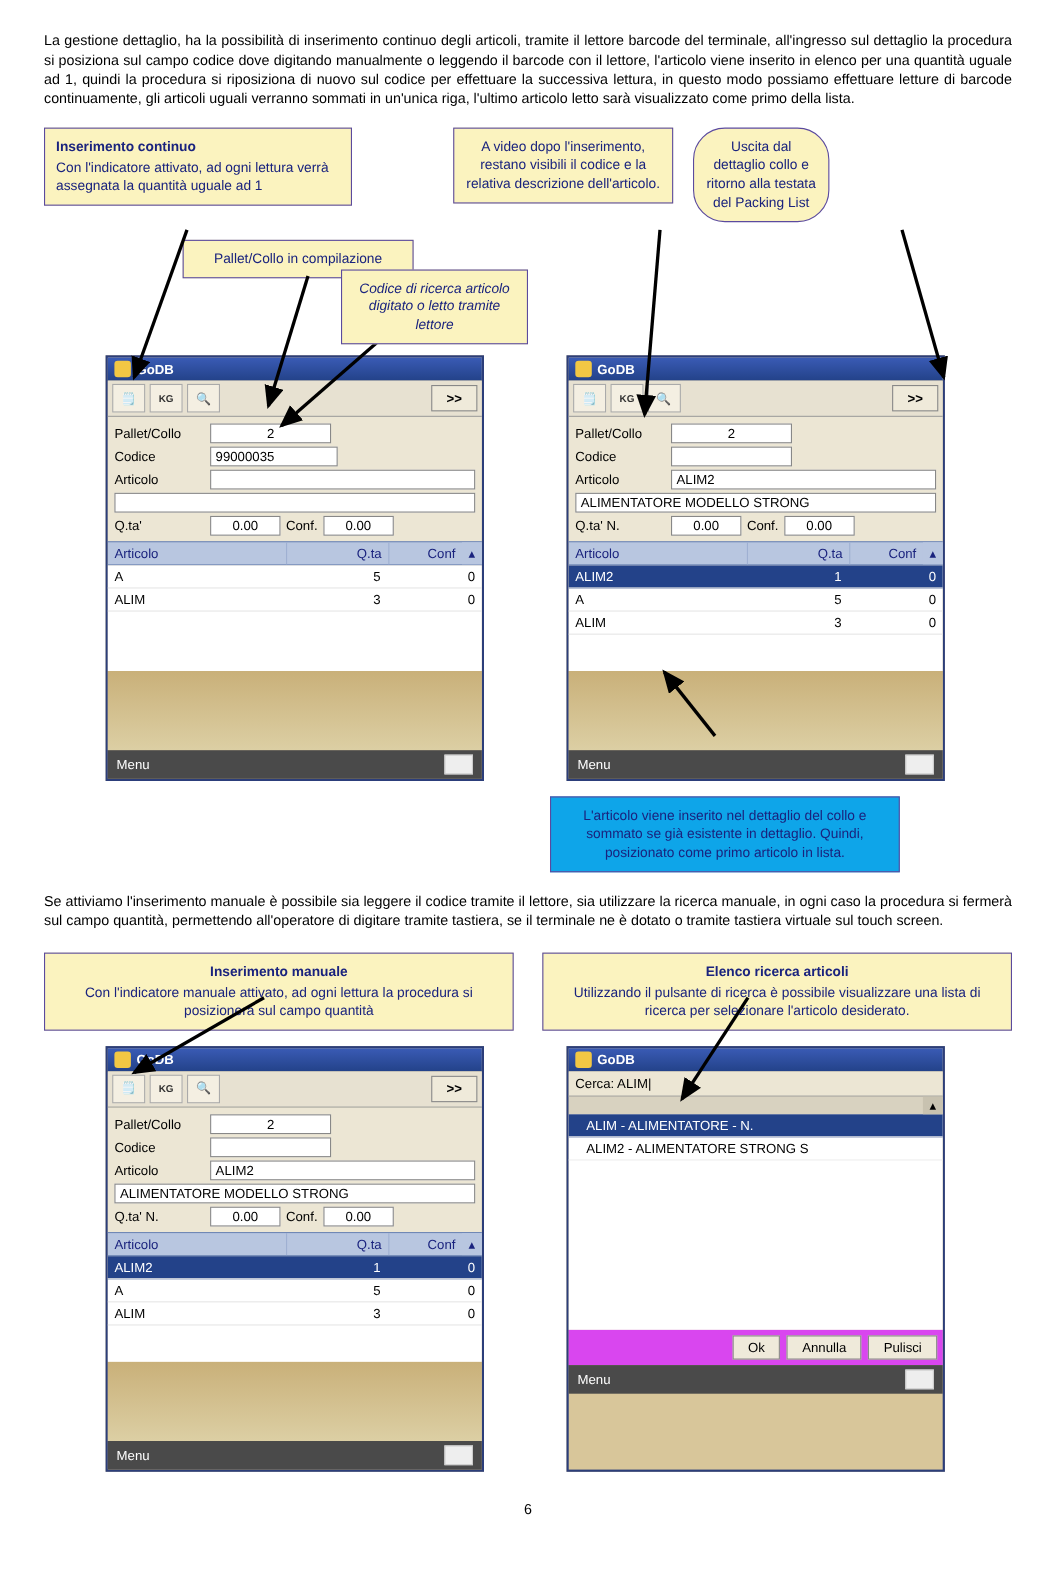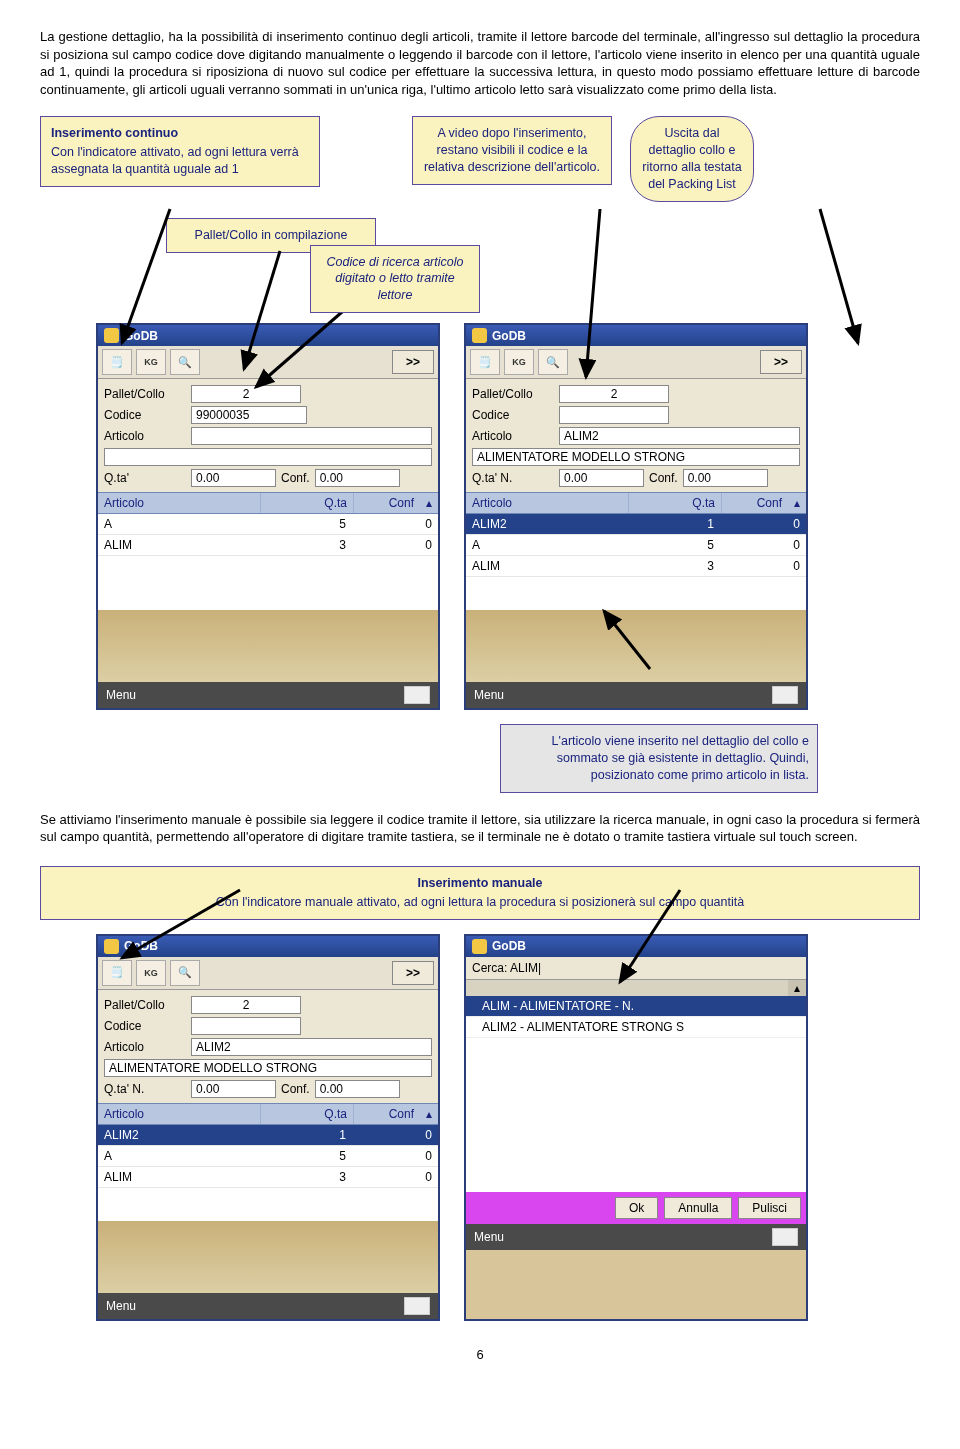--- a/index.html
+++ b/index.html
@@ -40,21 +40,21 @@
   }
   .row1-ins { width: 280px; text-align:left;}
   .row1-ins strong{text-align:left;}
   .row1-vis { width: 200px; margin-left: 74px;}
   .row1-exit{ width: 124px; border-radius: 29px;}
   .row2 { margin-left: 126px; width: 210px; margin-bottom: 0;}
   .row3 { margin-left: 270px; width: 170px; margin-top:-8px; margin-bottom:10px;font-style:italic;}
 
   .screens-row {
     display: flex;
-    gap: 24px;
+    gap: 75px;
     margin: 8px 0 14px 56px;
     position: relative;
   }
   .screen {
     width: 344px;
     border: 2px solid #2c3e7a;
     background: #d8c69a;
     font-family: Tahoma, Arial, sans-serif;
     font-size: 12px;
     color: #000;
@@ -94,21 +94,21 @@
   }
   .form-area{
     background:#ece6d4; padding:6px 6px 2px 6px;
   }
   .frow{display:flex;align-items:center;margin-bottom:3px;gap:5px;}
   .flabel{width:82px;font-size:12px;}
   .finput{
     flex:1;border:1px solid #888;background:#fff;height:18px;
     padding:1px 4px;font-size:12px;box-sizing:border-box;
   }
-  .finput.small{width:85px;flex:none;text-align:left;}
+  .finput.small{width:64px;flex:none;text-align:center;}
   .finput.center{text-align:center;}
   .desc-row .finput{width:100%;}
   .tbl-head{
     display:flex;background:#b8c6e0;border-top:1px solid #7088b5;
     border-bottom:1px solid #7088b5;font-weight:normal;color:#1a237e;
   }
   .tbl-head .c1{width:150px;padding:3px 6px;border-right:1px solid #9fb0d2;}
   .tbl-head .c2{width:80px;padding:3px 6px;text-align:right;border-right:1px solid #9fb0d2;}
   .tbl-head .c3{flex:1;padding:3px 6px;text-align:right;}
   .tbl-head .scroll{width:18px;background:#b8c6e0;display:flex;align-items:center;justify-content:center;}
@@ -121,22 +121,22 @@
   .bg-strip{
     height:72px;
     background:linear-gradient(#c9b079,#dccfa4);
   }
   .menubar{
     background:#4a4a4a;color:#fff;display:flex;align-items:center;
     padding:4px 8px;justify-content:space-between;
   }
   .kbico{width:24px;height:16px;border:1px solid #ccc;background:#eee;}
   .callout-under{
-    background:#e5e5e5;border:1px solid #5b4a9e;padding:8px;
-    text-align:right;color:#1a237e;font-size:12.5px;line-height:1.35;
+    background:#0ea5e9;border:1px solid #5b4a9e;padding:8px;
+    text-align:center;color:#1a237e;font-size:12.5px;line-height:1.35;
   }
   
   .bot-callouts{display:flex;gap:26px;margin:20px 0 14px 0;}
   .bot-callouts .callout{flex:1;text-align:center;}
   
   .search-bar{background:#ece6d4;padding:4px 6px;border-bottom:1px solid #999;}
   .list-body{background:#fff;min-height:196px;}
   .lrow{padding:3px 16px;border-bottom:1px solid #eee;}
   .lrow.sel{background:#234289;color:#fff;}
   .btnrow{display:flex;gap:6px;justify-content:flex-end;padding:5px;background:#d946ef;}
@@ -316,20 +316,24 @@
   <span>L'articolo viene inserito nel dettaglio del collo e sommato se già esistente in dettaglio. Quindi, posizionato come primo articolo in lista.</span>
 </div>
 
 <div class="paragraph" style="margin-top:18px;">Se attiviamo l'inserimento manuale è possibile sia leggere il codice tramite il lettore, sia utilizzare la ricerca manuale, in ogni caso la procedura si fermerà sul campo quantità, permettendo all'operatore di digitare tramite tastiera, se il terminale ne è dotato o tramite tastiera virtuale sul touch screen.</div>
 
 <div class="bot-callouts">
   <div class="callout">
     <strong>Inserimento manuale</strong>
     <span>Con l'indicatore manuale attivato, ad ogni lettura la procedura si posizionerà sul campo quantità</span>
   </div>
+  <div class="callout">
+    <strong>Elenco ricerca articoli</strong>
+    <span>Utilizzando il pulsante di ricerca è possibile visualizzare una lista di ricerca per selezionare l'articolo desiderato.</span>
+  </div>
 </div>
 
 <div class="screens-row" style="margin-left:56px;position:relative;">
 
   <svg class="arrow-svg" style="position:absolute;left:-56px;top:-98px;width:900px;height:200px;z-index:4;">
     <defs>
         <marker id="ah2" markerWidth="8" markerHeight="8" refX="6" refY="3" orient="auto">
           <path d="M0,0 L7,3 L0,6 Z" fill="#000"></path>
         </marker>
       </defs>

